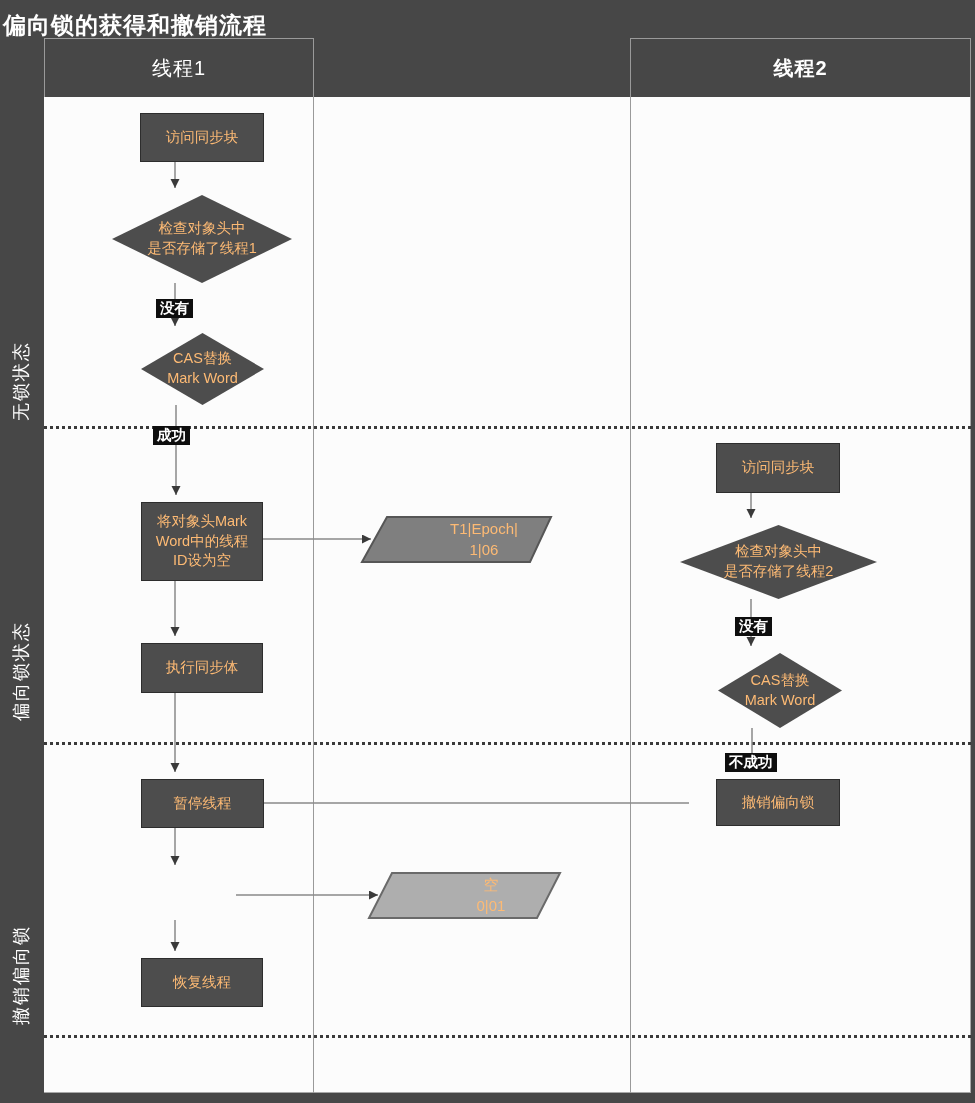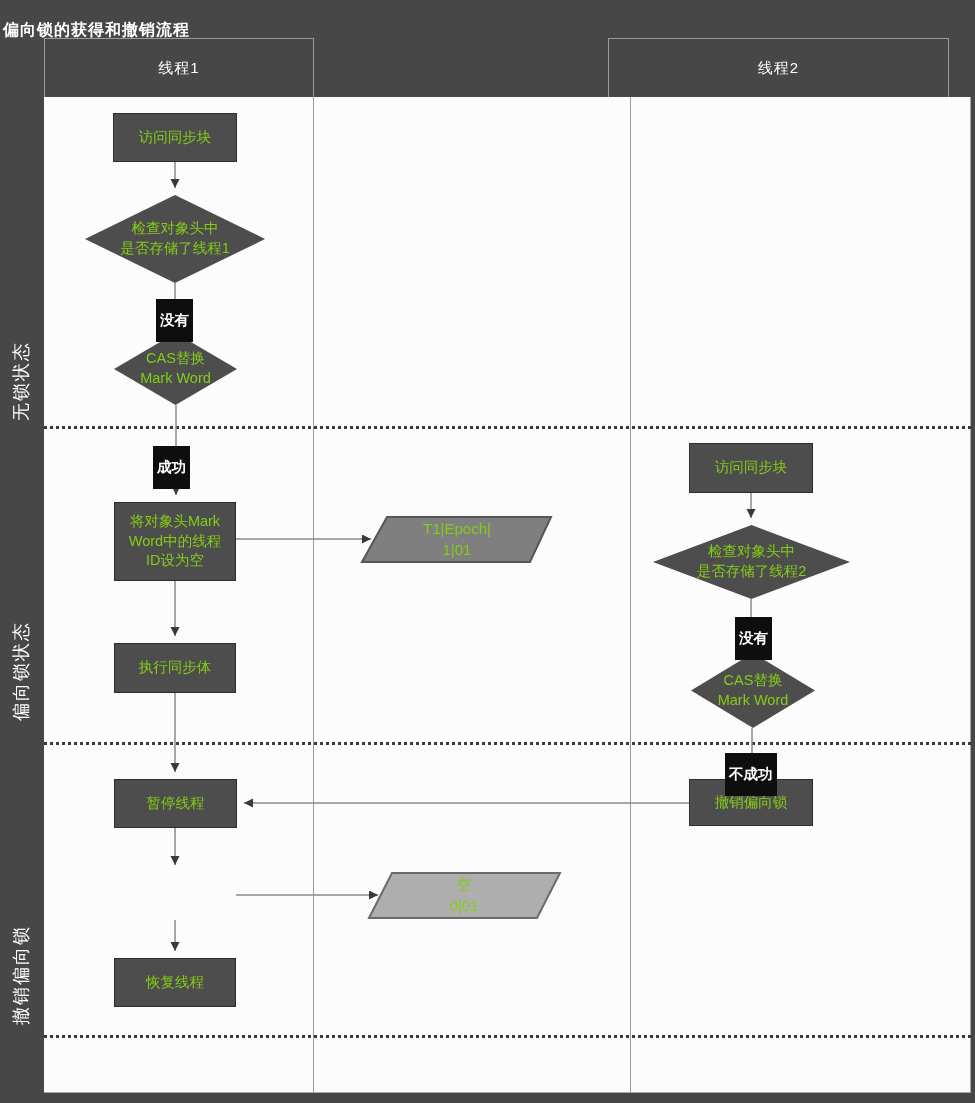--- a/index.html
+++ b/index.html
@@ -2,33 +2,33 @@
 <html><head>
 <meta charset="utf-8">
 <style>
   html,body{margin:0;padding:0;background:#2f2f2f;}
   .canvas{
     position:relative;width:975px;height:1103px;overflow:hidden;
     background:#474747;
     font-family:"Liberation Sans","DejaVu Sans",sans-serif;
   }
   .page-title{
-    position:absolute;left:3px;top:20px;color:#fff;
-    font-size:16px;font-weight:bold;letter-spacing:1px;white-space:nowrap;
+    position:absolute;left:3px;top:10px;color:#fff;
+    font-size:23px;font-weight:bold;letter-spacing:1px;white-space:nowrap;
   }
   
   .hdr{
     position:absolute;top:38px;height:60px;box-sizing:border-box;
     border:1px solid #9a9a9a;background:#474747;color:#fff;
-    font-size:15px;display:flex;align-items:center;justify-content:center;
+    font-size:20px;display:flex;align-items:center;justify-content:center;
     letter-spacing:1px;
   }
   #hdr1{left:44px;width:270px;}
   #hdr2{left:313px;width:318px;}
-  #hdr3{left:608px;width:341px;}
+  #hdr3{left:630px;width:341px;font-weight:bold;}
   
   .body-bg{
     position:absolute;left:44px;top:97px;width:927px;height:996px;
     background:#fcfcfc;border-right:1px solid #a8a8a8;border-bottom:1px solid #a8a8a8;
     box-sizing:border-box;z-index:0;
   }
   .vdiv{position:absolute;top:97px;height:996px;width:1px;background:#9a9a9a;z-index:1;}
   #vdiv1{left:313px;} #vdiv2{left:630px;}
   .dash{position:absolute;left:44px;width:927px;height:0;border-top:3px dotted #3a3a3a;z-index:1;}
   #dash1{top:426px;} #dash2{top:742px;} #dash3{top:1035px;}
@@ -38,30 +38,30 @@
     color:#fff;font-size:18px;letter-spacing:2px;
     transform:rotate(-90deg);z-index:2;white-space:nowrap;
   }
   #phase1{left:-129px;top:360px;}
   #phase2{left:-129px;top:650px;}
   #phase3{left:-129px;top:954px;}
   
   svg.connectors{position:absolute;left:0;top:0;z-index:2;}
   
   .node,.diamond,.para-text{
-    position:absolute;color:#84cc16;display:flex;align-items:center;justify-content:center;
+    position:absolute;color:#fdba74;display:flex;align-items:center;justify-content:center;
     text-align:center;white-space:pre-line;box-sizing:border-box;z-index:3;
-    font-size:14.5px;line-height:1.35;
+    font-size:14.5px;line-height:1.35;margin-left:27px;
   }
   .node{background:#4d4d4d;border:1px solid #2d2d2d;}
   .diamond{background:#4d4d4d;clip-path:polygon(50% 0,100% 50%,50% 100%,0 50%);}
   .para-text{background:transparent;font-size:15px;}
   .pill{
     position:absolute;background:#0e0e0e;color:#fff;font-weight:bold;
-    font-size:14.5px;line-height:19px;padding:12px 4px;white-space:nowrap;z-index:4;
+    font-size:14.5px;line-height:19px;padding:0 4px;white-space:nowrap;z-index:4;
   }
 </style>
 </head>
 <body>
 
 <div class="canvas">
 
   <div class="page-title">偏向锁的获得和撤销流程</div>
 
   <div class="hdr" id="hdr1">
@@ -107,30 +107,30 @@
     <line x1="752" y1="728" x2="752" y2="772" stroke="#8a8a8a" stroke-width="1.5" marker-end="url(#ah)"></line>
     <line x1="689" y1="803" x2="244" y2="803" stroke="#8a8a8a" stroke-width="1.5" marker-end="url(#ah)"></line>
   </svg>
 
   <div class="node" style="left:113px;top:113px;width:124px;height:49px;">访问同步块</div>
   <div class="diamond" style="left:85px;top:195px;width:180px;height:88px;">检查对象头中
 是否存储了线程1</div>
   <div class="pill" style="left:156px;top:299px;">没有</div>
   <div class="diamond" style="left:114px;top:333px;width:123px;height:72px;">CAS替换
 Mark Word</div>
-  <div class="pill" style="left:153px;top:446px;text-align:center;">成功</div>
+  <div class="pill" style="left:153px;top:426px;text-align:center;">成功</div>
   <div class="node" style="left:114px;top:502px;width:122px;height:79px;">将对象头Mark
 Word中的线程
 ID设为空</div>
   <div class="node" style="left:114px;top:643px;width:122px;height:50px;">执行同步体</div>
   <div class="node" style="left:114px;top:779px;width:123px;height:49px;">暂停线程</div>
   <div class="node" style="left:114px;top:958px;width:122px;height:49px;">恢复线程</div>
 
   <div class="para-text" style="left:377px;top:517px;width:160px;height:45px;">T1|Epoch|
-1|01</div>
+1|06</div>
   <div class="para-text" style="left:384px;top:873px;width:160px;height:45px;">空
 0|01</div>
 
   <div class="node" style="left:689px;top:443px;width:124px;height:50px;">访问同步块</div>
   <div class="diamond" style="left:653px;top:525px;width:197px;height:74px;">检查对象头中
 是否存储了线程2</div>
   <div class="pill" style="left:735px;top:617px;">没有</div>
   <div class="diamond" style="left:691px;top:653px;width:124px;height:75px;">CAS替换
 Mark Word</div>
   <div class="pill" style="left:725px;top:753px;">不成功</div>

